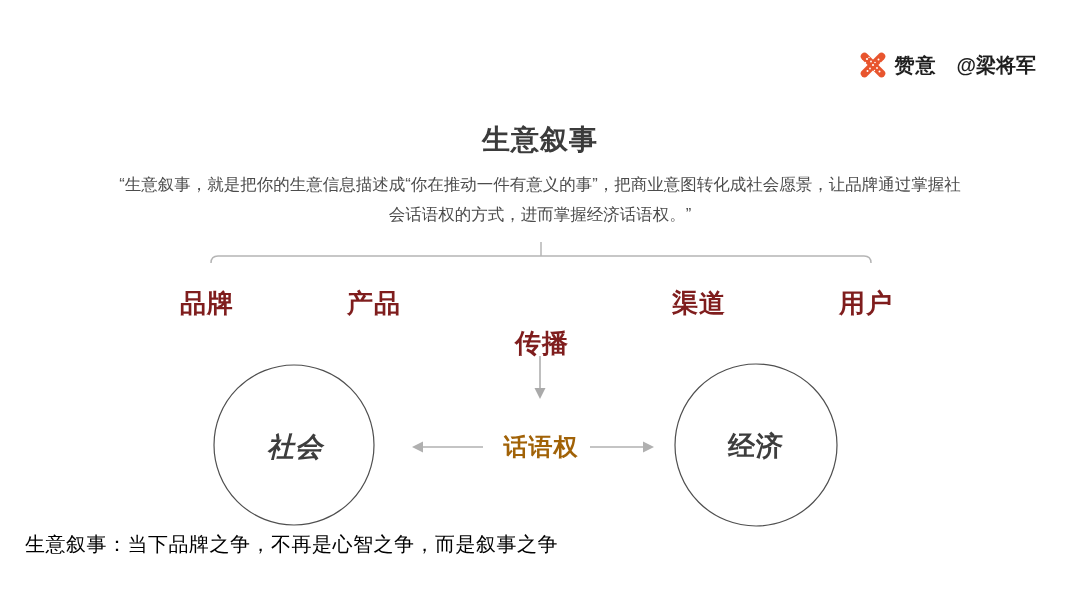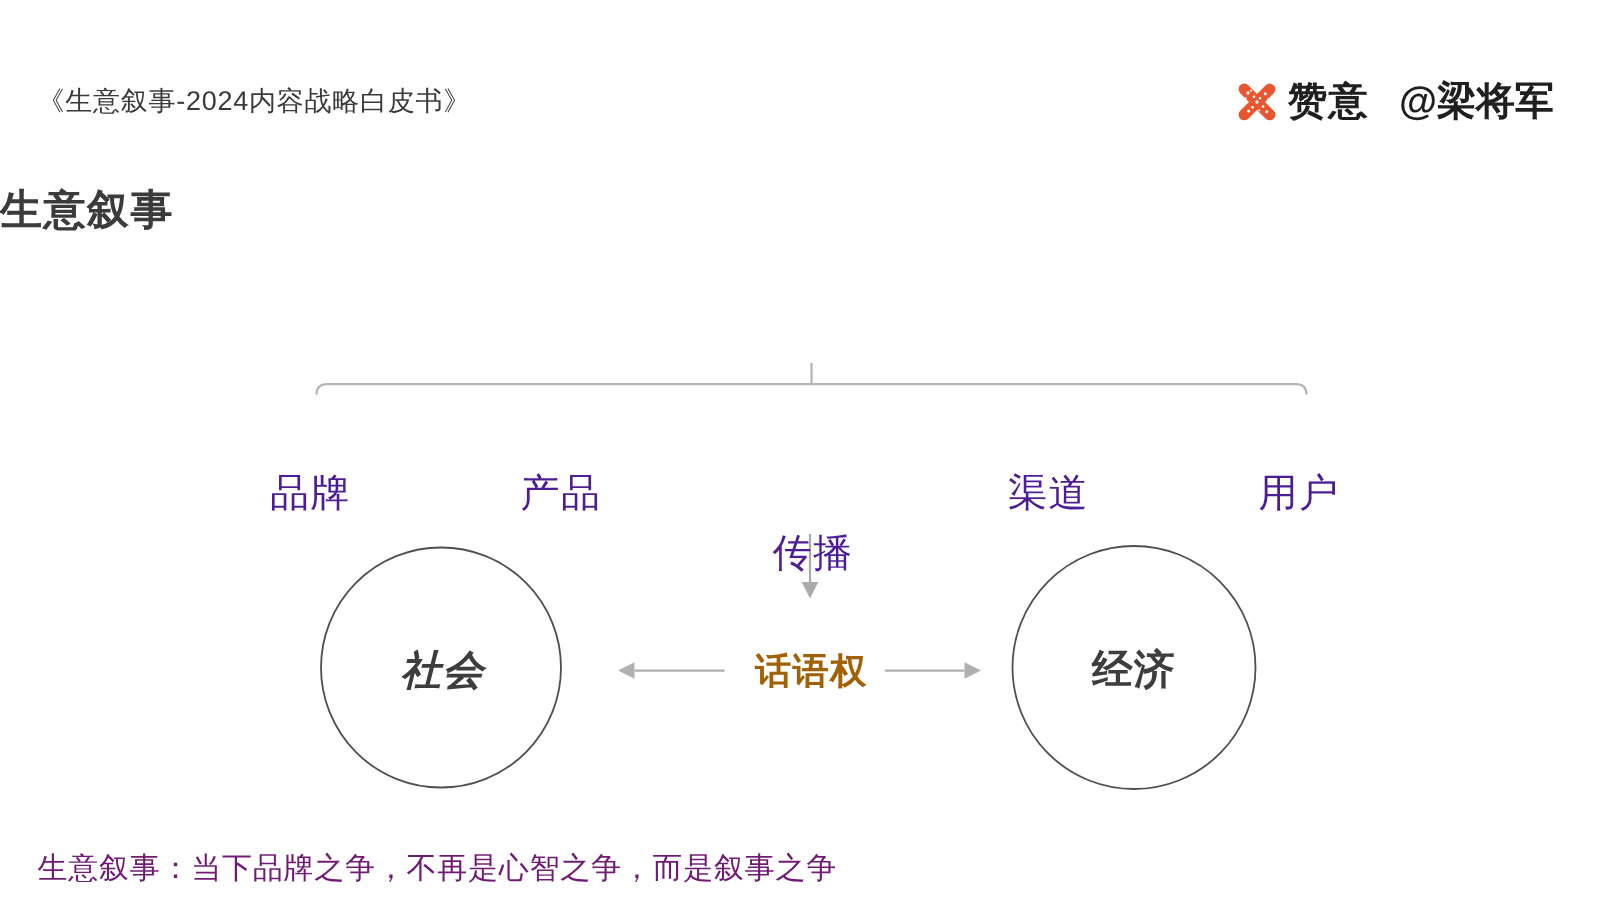--- a/index.html
+++ b/index.html
@@ -8,68 +8,67 @@
     font-family:"Liberation Sans","DejaVu Sans",sans-serif;overflow:hidden;
     color:#3d3d3d;
   }
   
   .header-left{
     position:absolute;left:25px;top:55px;font-size:18px;color:#3a3a3a;
     letter-spacing:0.5px;
   }
   .header-right{
     position:absolute;top:50px;right:44px;display:flex;align-items:center;
-    font-weight:bold;color:#1f1f1f;font-size:26px;
+    font-weight:bold;color:#1f1f1f;font-size:20px;
   }
   .header-right .logo{width:30px;height:30px;margin-right:6px;display:block;}
   .header-right .brand{margin-right:20px;letter-spacing:1px;}
   
   .slide-title{
-    position:absolute;left:0;right:0;top:121px;
+    position:absolute;left:0;right:0;top:121px;text-align:center;
     font-size:28px;font-weight:bold;color:#3b3b3b;letter-spacing:1px;
   }
   .quote{
     position:absolute;left:0;right:0;top:169px;text-align:center;
     font-size:16.5px;line-height:30px;color:#4c4c4c;
   }
   
   .diagram-svg{position:absolute;left:0;top:0;width:1080px;height:608px;}
   
   .term{
-    position:absolute;top:311px;transform:translateX(-50%);
-    font-size:26px;font-weight:normal;color:#4c1d95;letter-spacing:1px;white-space:nowrap;
+    position:absolute;top:286px;transform:translateX(-50%);
+    font-size:26px;font-weight:bold;color:#7f1d1d;letter-spacing:1px;white-space:nowrap;
   }
   .term-1{left:207px;}
   .term-2{left:374px;}
   .term-3{left:542px;margin-top:40px;}
   .term-4{left:699px;}
   .term-5{left:866px;}
   
   .circle-label{
     position:absolute;transform:translate(-50%,-50%);
     font-size:27px;font-weight:bold;color:#3d3d3d;letter-spacing:1px;white-space:nowrap;
   }
   .society-label{left:295px;top:447px;font-style:italic;}
   .economy-label{left:756px;top:446px;}
   .discourse-label{
     position:absolute;left:541px;top:447px;transform:translate(-50%,-50%);
     font-size:24px;font-weight:bold;color:#a16207;letter-spacing:1px;white-space:nowrap;
   }
   
   .footer-summary{
-    position:absolute;left:25px;top:565px;font-size:20px;color:#701a75;
+    position:absolute;left:25px;top:531px;font-size:20px;color:#000000;
     letter-spacing:0.5px;
   }
 </style>
 </head>
 <body>
 
 <div class="slide">
 
-  <div class="header-left">《生意叙事-2024内容战略白皮书》</div>
 
   <div class="header-right">
     <svg class="logo" viewBox="0 0 30 30">
       <g stroke="#E8552E" stroke-width="7.5" stroke-linecap="round">
         <line x1="6.5" y1="6.5" x2="23.5" y2="23.5"></line>
         <line x1="23.5" y1="6.5" x2="6.5" y2="23.5"></line>
       </g>
       <g fill="#ffffff">
         <circle cx="9" cy="9" r="1.1"></circle>
           <circle cx="13" cy="11.5" r="0.9"></circle>
@@ -85,20 +84,24 @@
           <circle cx="7.5" cy="12.5" r="0.7"></circle>
         <circle cx="16.5" cy="20.5" r="0.7"></circle>
       </g>
     </svg>
     <span class="brand">赞意</span>
     <span class="handle">@梁将军</span>
   </div>
 
   <div class="slide-title">生意叙事</div>
 
+  <div class="quote">
+    <div>“生意叙事，就是把你的生意信息描述成“你在推动一件有意义的事”，把商业意图转化成社会愿景，让品牌通过掌握社</div>
+    <div>会话语权的方式，进而掌握经济话语权。”</div>
+  </div>
 
   <svg class="diagram-svg" viewBox="0 0 1080 608">
 
     <path d="M541 242 L541 256 M211 263 L211 263 Q211 256 218 256 L864 256 Q871 256 871 263" fill="none" stroke="#b5b5b5" stroke-width="1.5"></path>
 
     <g>
       <line x1="540" y1="356" x2="540" y2="389" stroke="#aaaaaa" stroke-width="1.5"></line>
       <polygon points="540,399 534.5,388 545.5,388" fill="#aaaaaa"></polygon>
     </g>
 

